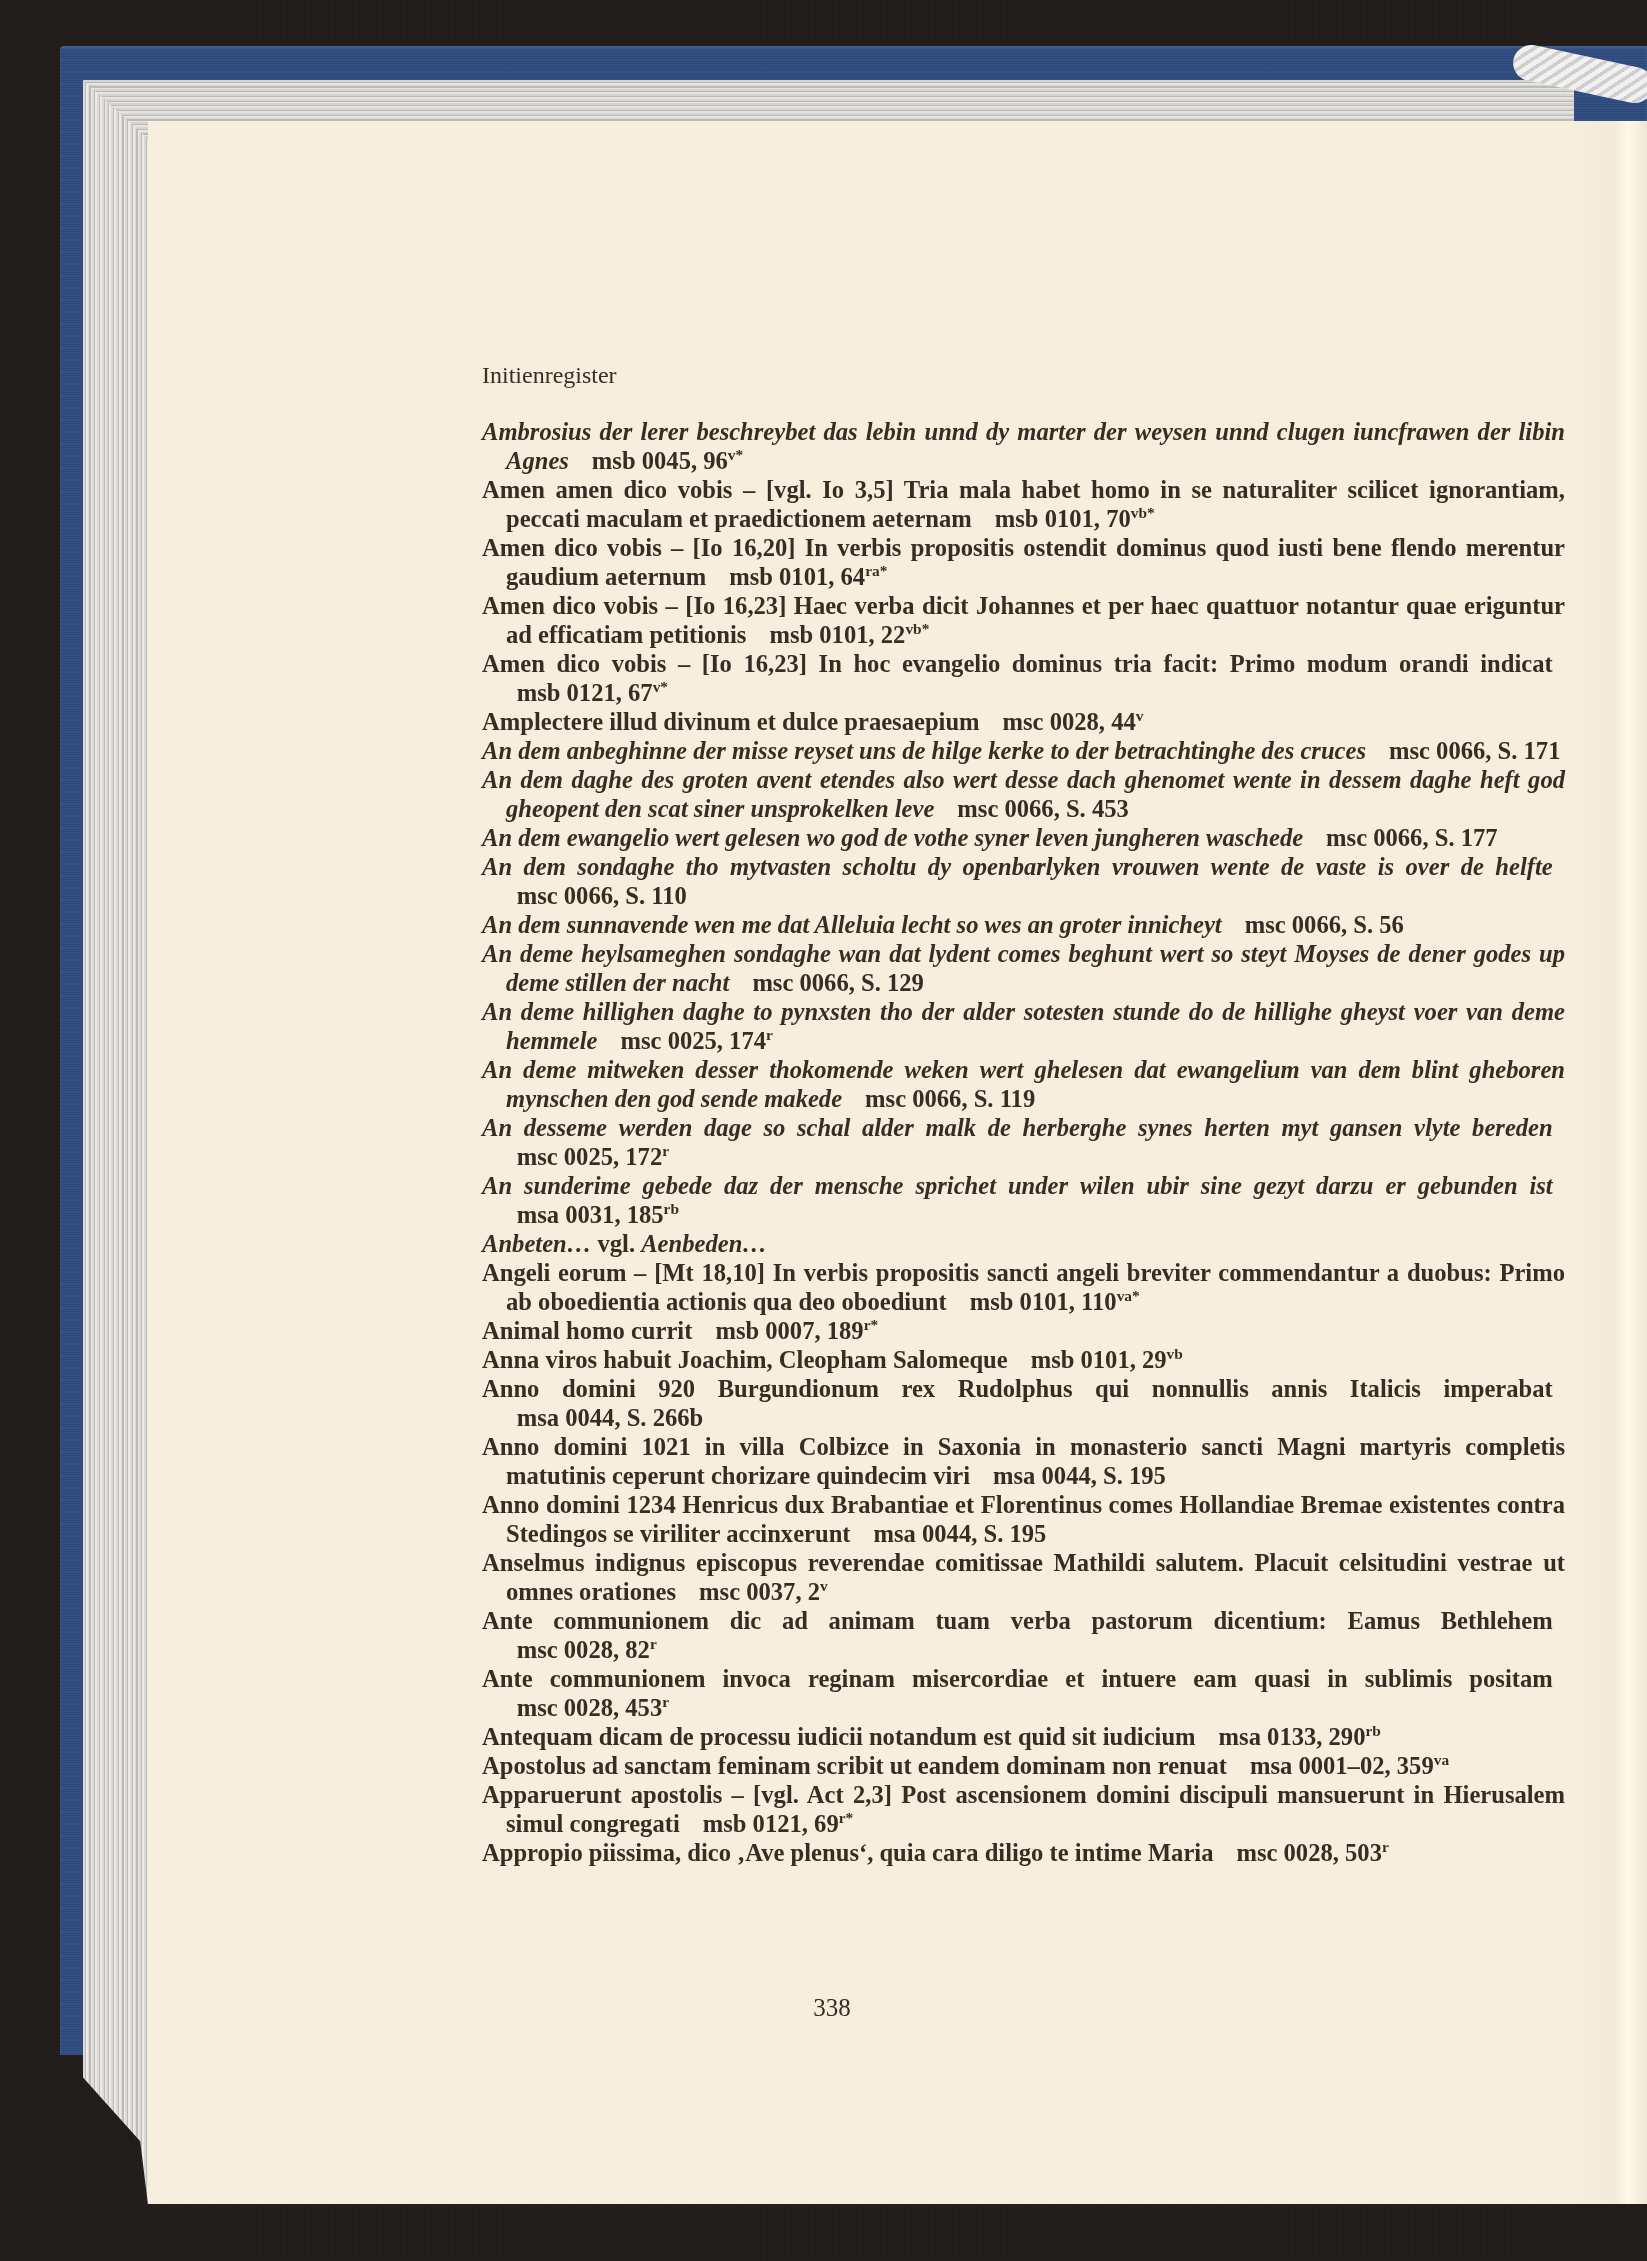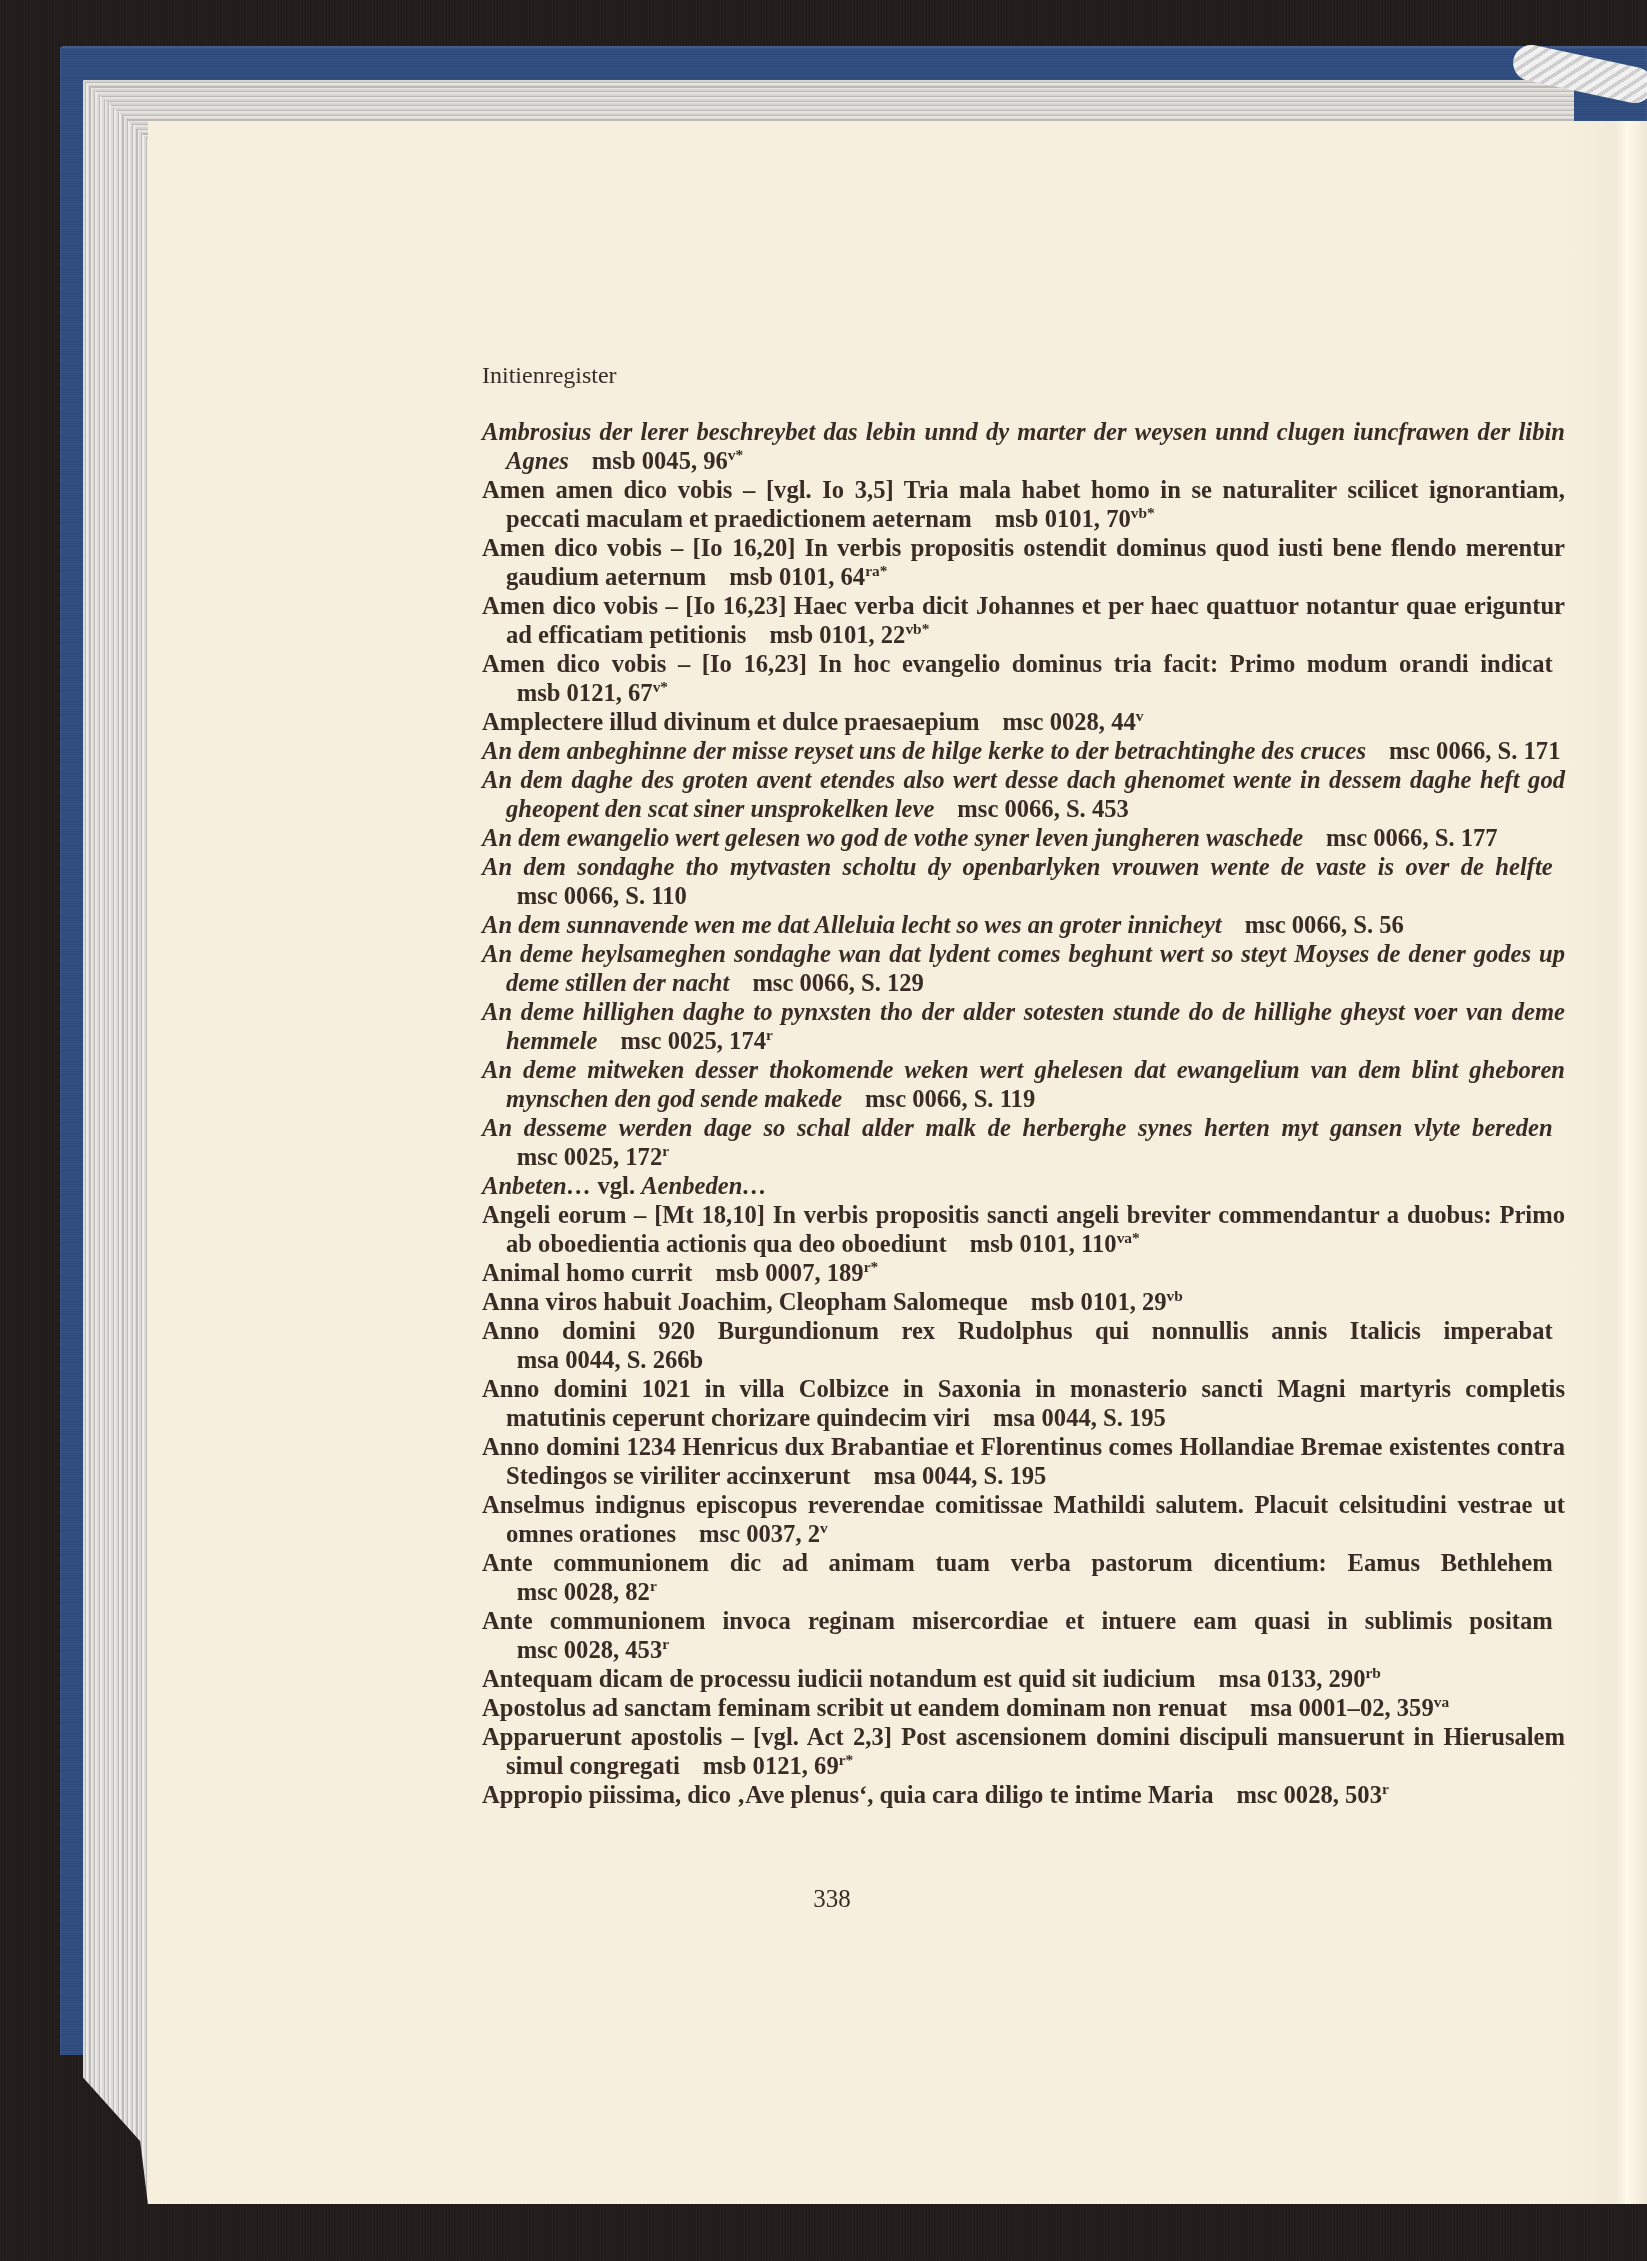--- a/index.html
+++ b/index.html
@@ -52,21 +52,21 @@
   }
   .entries { position: absolute; left: 482px; top: 417px; width: 1083px; font-weight: bold; }
   .entry {
     font-size: 24.6px; line-height: 29px; color: #3a2b25;
     padding-left: 24px; text-indent: -24px; text-align: justify;
   }
   .it { font-style: italic; }
   .ref { margin-left: 10.7px; white-space: nowrap; }
   sup { font-size: 15.4px; line-height: 0; vertical-align: 9px; }
   .folio {
-    position: absolute; left: 0; width: 1620px; top: 1885px;
+    position: absolute; left: 0; width: 1620px; top: 1994px;
     font-size: 25px; color: #3a2b25; text-align: center;
     padding-right: 104px; box-sizing: border-box;
   }
   .folio span { display: inline-block; margin-left: 148px; }
 </style>
 </head>
 <body>
 
 <div class="backdrop"></div>
 <div class="cover"></div>
@@ -86,20 +86,21 @@
     <div class="entry"><span>Amplectere illud divinum et dulce praesaepium</span> <span class="ref">msc 0028, 44<sup>v</sup></span></div>
     <div class="entry"><span class="it">An dem anbeghinne der misse reyset uns de hilge kerke to der betrachtinghe des cruces</span> <span class="ref">msc 0066, S. 171</span></div>
     <div class="entry"><span class="it">An dem daghe des groten avent etendes also wert desse dach ghenomet wente in dessem daghe heft god gheopent den scat siner unsprokelken leve</span> <span class="ref">msc 0066, S. 453</span></div>
     <div class="entry"><span class="it">An dem ewangelio wert gelesen wo god de vothe syner leven jungheren waschede</span> <span class="ref">msc 0066, S. 177</span></div>
     <div class="entry"><span class="it">An dem sondaghe tho mytvasten scholtu dy openbarlyken vrouwen wente de vaste is over de helfte</span> <span class="ref">msc 0066, S. 110</span></div>
     <div class="entry"><span class="it">An dem sunnavende wen me dat Alleluia lecht so wes an groter innicheyt</span> <span class="ref">msc 0066, S. 56</span></div>
     <div class="entry"><span class="it">An deme heylsameghen sondaghe wan dat lydent comes beghunt wert so steyt Moyses de dener godes up deme stillen der nacht</span> <span class="ref">msc 0066, S. 129</span></div>
     <div class="entry"><span class="it">An deme hillighen daghe to pynxsten tho der alder sotesten stunde do de hillighe gheyst voer van deme hemmele</span> <span class="ref">msc 0025, 174<sup>r</sup></span></div>
     <div class="entry"><span class="it">An deme mitweken desser thokomende weken wert ghelesen dat ewangelium van dem blint gheboren mynschen den god sende makede</span> <span class="ref">msc 0066, S. 119</span></div>
     <div class="entry"><span class="it">An desseme werden dage so schal alder malk de herberghe synes herten myt gansen vlyte bereden</span> <span class="ref">msc 0025, 172<sup>r</sup></span></div>
+    <div class="entry"><span class="it">An sunderime gebede daz der mensche sprichet under wilen ubir sine gezyt darzu er gebunden ist</span> <span class="ref">msa 0031, 185<sup>rb</sup></span></div>
     <div class="entry"><span class="it">Anbeten…</span><span> vgl. </span><span class="it">Aenbeden…</span></div>
     <div class="entry"><span>Angeli eorum – [Mt 18,10] In verbis propositis sancti angeli breviter commendantur a duobus: Primo ab oboedientia actionis qua deo oboediunt</span> <span class="ref">msb 0101, 110<sup>va*</sup></span></div>
     <div class="entry"><span>Animal homo currit</span> <span class="ref">msb 0007, 189<sup>r*</sup></span></div>
     <div class="entry"><span>Anna viros habuit Joachim, Cleopham Salomeque</span> <span class="ref">msb 0101, 29<sup>vb</sup></span></div>
     <div class="entry"><span>Anno domini 920 Burgundionum rex Rudolphus qui nonnullis annis Italicis imperabat</span> <span class="ref">msa 0044, S. 266b</span></div>
     <div class="entry"><span>Anno domini 1021 in villa Colbizce in Saxonia in monasterio sancti Magni martyris completis matutinis ceperunt chorizare quindecim viri</span> <span class="ref">msa 0044, S. 195</span></div>
     <div class="entry"><span>Anno domini 1234 Henricus dux Brabantiae et Florentinus comes Hollandiae Bremae existentes contra Stedingos se viriliter accinxerunt</span> <span class="ref">msa 0044, S. 195</span></div>
     <div class="entry"><span>Anselmus indignus episcopus reverendae comitissae Mathildi salutem. Placuit celsitudini vestrae ut omnes orationes</span> <span class="ref">msc 0037, 2<sup>v</sup></span></div>
     <div class="entry"><span>Ante communionem dic ad animam tuam verba pastorum dicentium: Eamus Bethlehem</span> <span class="ref">msc 0028, 82<sup>r</sup></span></div>
     <div class="entry"><span>Ante communionem invoca reginam misercordiae et intuere eam quasi in sublimis positam</span> <span class="ref">msc 0028, 453<sup>r</sup></span></div>

